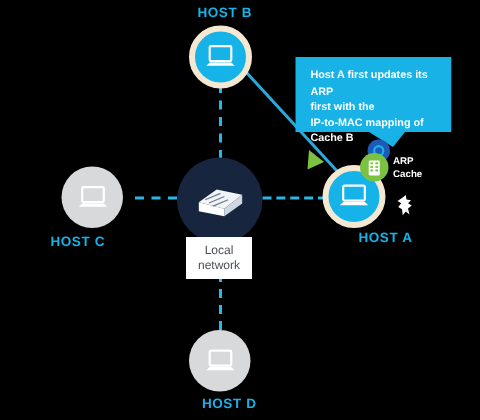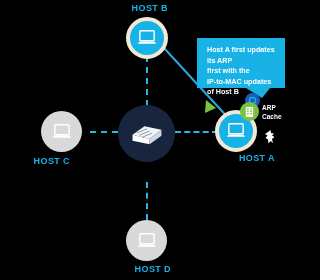--- a/index.html
+++ b/index.html
@@ -178,25 +178,28 @@
     <svg width="34" height="26" viewBox="0 0 40 30">
       <path d="M3 16 L17 6 L37 10 L23 21 Z" fill="#f2f5f8"></path>
       <path d="M3 16 L3 23 L23 27 L23 21 Z" fill="#ffffff"></path>
       <path d="M23 21 L23 27 L37 17 L37 10 Z" fill="#cfd8e2"></path>
       <path d="M8 14 L20 9" stroke="#6b7b8e" stroke-width="0.9"></path>
       <path d="M11 16.5 L23 11.5" stroke="#6b7b8e" stroke-width="0.9"></path>
       <path d="M14 19 L26 14" stroke="#6b7b8e" stroke-width="0.9"></path>
     </svg>
   </div>
 
-
-  <div class="callout" style="left:197px; top:38px; width:88px; height:50px;padding-left:10px;">
+  <div class="local-net" style="left:124px; top:158px; width:44px;">
+    <span>Local network</span>
+  </div>
+
+  <div class="callout" style="left:197px; top:38px; width:104px; height:50px;padding-left:10px;">
     <div>Host A first updates its ARP</div>
     <div>first with the</div>
-    <div>IP-to-MAC updates of Host B</div>
+    <div>IP-to-MAC mapping of Cache B</div>
   </div>
   <div class="callout-tail" style="left:246px; top:88px; border-left:16px solid transparent; border-right:8px solid transparent; border-top:10px solid #18b2e6;"></div>
 
   <div class="arp-dot-blue" style="left:245px; top:93px; width:15px; height:15px;">
     <svg width="9" height="9" viewBox="0 0 10 10">
       <circle cx="5" cy="5" r="3.4" fill="none" stroke="#16b3e8" stroke-width="1.6"></circle>
     </svg>
   </div>
 
   <div class="arp-dot-green" style="left:240px; top:102px; width:19px; height:19px;">

